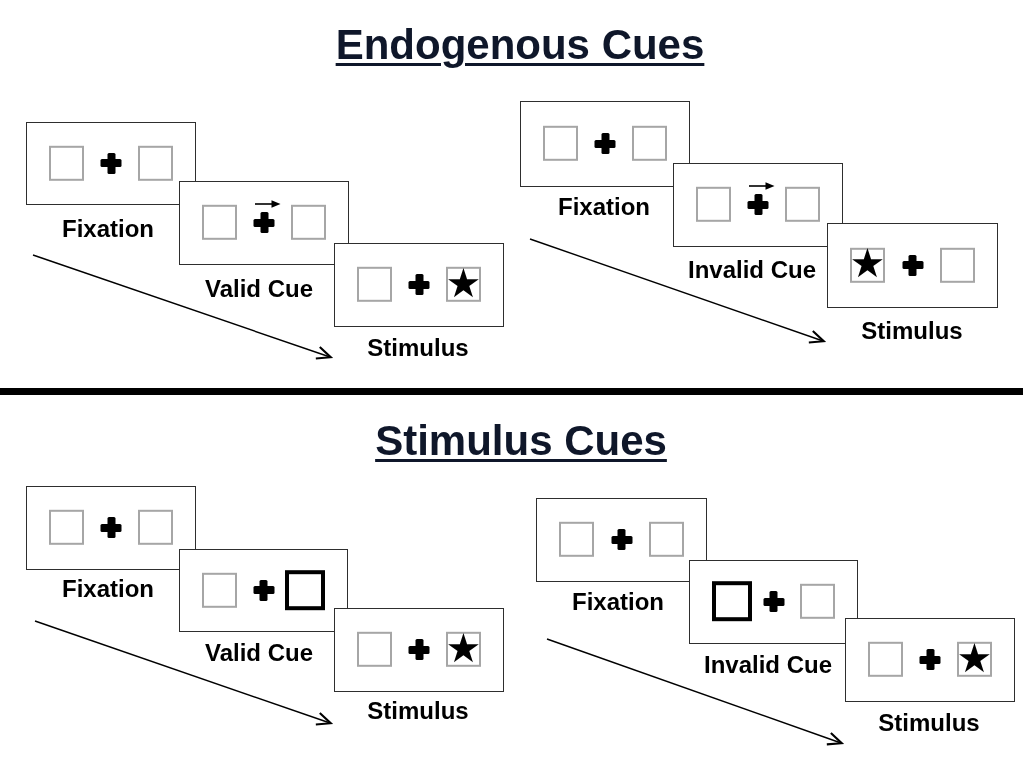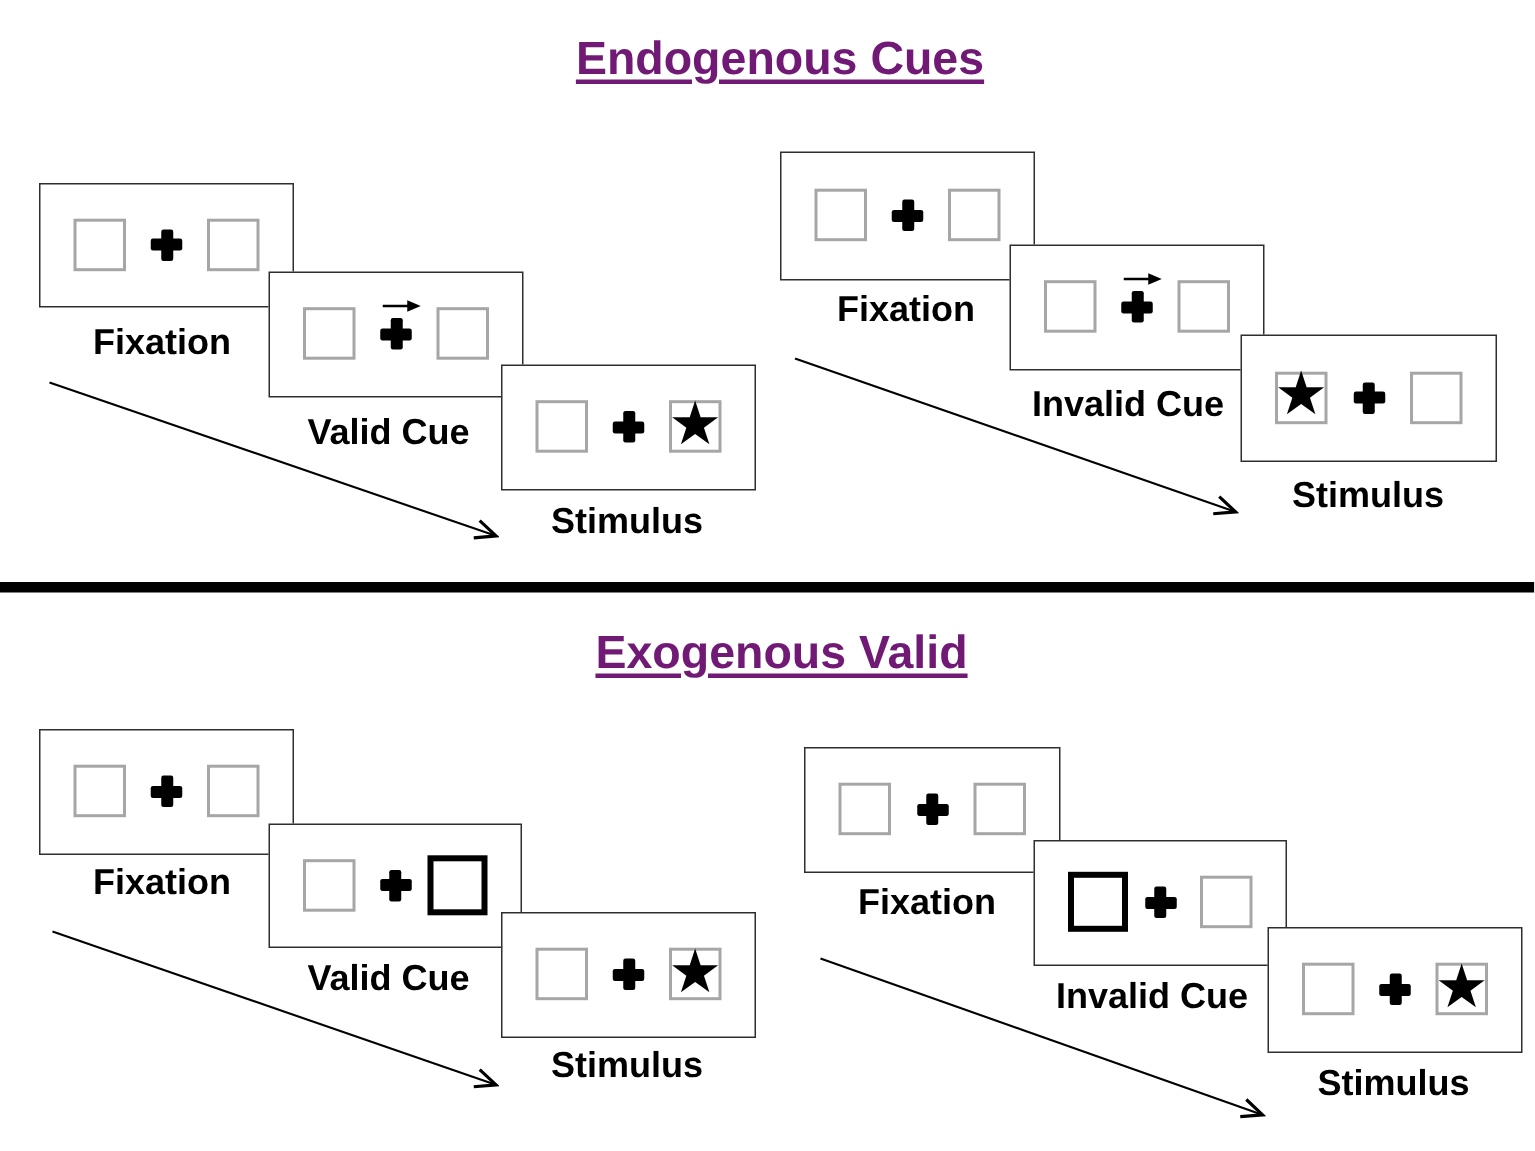--- a/index.html
+++ b/index.html
@@ -2,21 +2,21 @@
 <html><head>
 <meta charset="utf-8">
 <style>
   html,body { margin:0; padding:0; background:#fff; }
   .stage {
     position:relative; width:1023px; height:767px; background:#ffffff;
     font-family:"Liberation Sans", sans-serif; overflow:hidden;
   }
   .title {
     position:absolute; margin:0; transform:translateX(-50%);
-    font-size:31px; font-weight:bold; color:#701a75; white-space:nowrap;
+    font-size:42px; font-weight:bold; color:#0f172a; white-space:nowrap;
     text-decoration:underline; text-decoration-thickness:3px; text-underline-offset:4px;
     line-height:1.15;
   }
   .divider { position:absolute; left:0; width:1023px; background:#000; }
   .panel {
     position:absolute; background:#ffffff; border:1.5px solid #2e2e2e;
     box-sizing:border-box;
   }
   .sq {
     position:absolute; width:35px; height:35px; box-sizing:border-box;
@@ -51,21 +51,21 @@
         <path d="M1.5,1 L10.5,5 L1.5,9" fill="none" stroke="#000" stroke-width="1.4"></path>
       </marker>
     </defs>
     <line x1="33" y1="255" x2="330" y2="357" stroke="#000" stroke-width="1.4" marker-end="url(#ah)"></line>
     <line x1="530" y1="239" x2="823" y2="341" stroke="#000" stroke-width="1.4" marker-end="url(#ah)"></line>
     <line x1="35" y1="621" x2="330" y2="723" stroke="#000" stroke-width="1.4" marker-end="url(#ah)"></line>
     <line x1="547" y1="639" x2="841" y2="743" stroke="#000" stroke-width="1.4" marker-end="url(#ah)"></line>
   </svg>
 
   <h1 class="title" style="left:520px; top:21px;">Endogenous Cues</h1>
-  <h1 class="title" style="left:521px; top:417px;">Exogenous Valid</h1>
+  <h1 class="title" style="left:521px; top:417px;">Stimulus Cues</h1>
 
   <div class="divider" style="top:388px; height:7px;"></div>
 
   <div class="panel z2" style="left:26px; top:122px; width:170px; height:83px;">
     <div class="sq l"></div>
     <div class="plus"></div>
     <div class="sq r"></div>
   </div>
   <div class="plabel" style="left:108px; top:215px;">Fixation</div>
 

